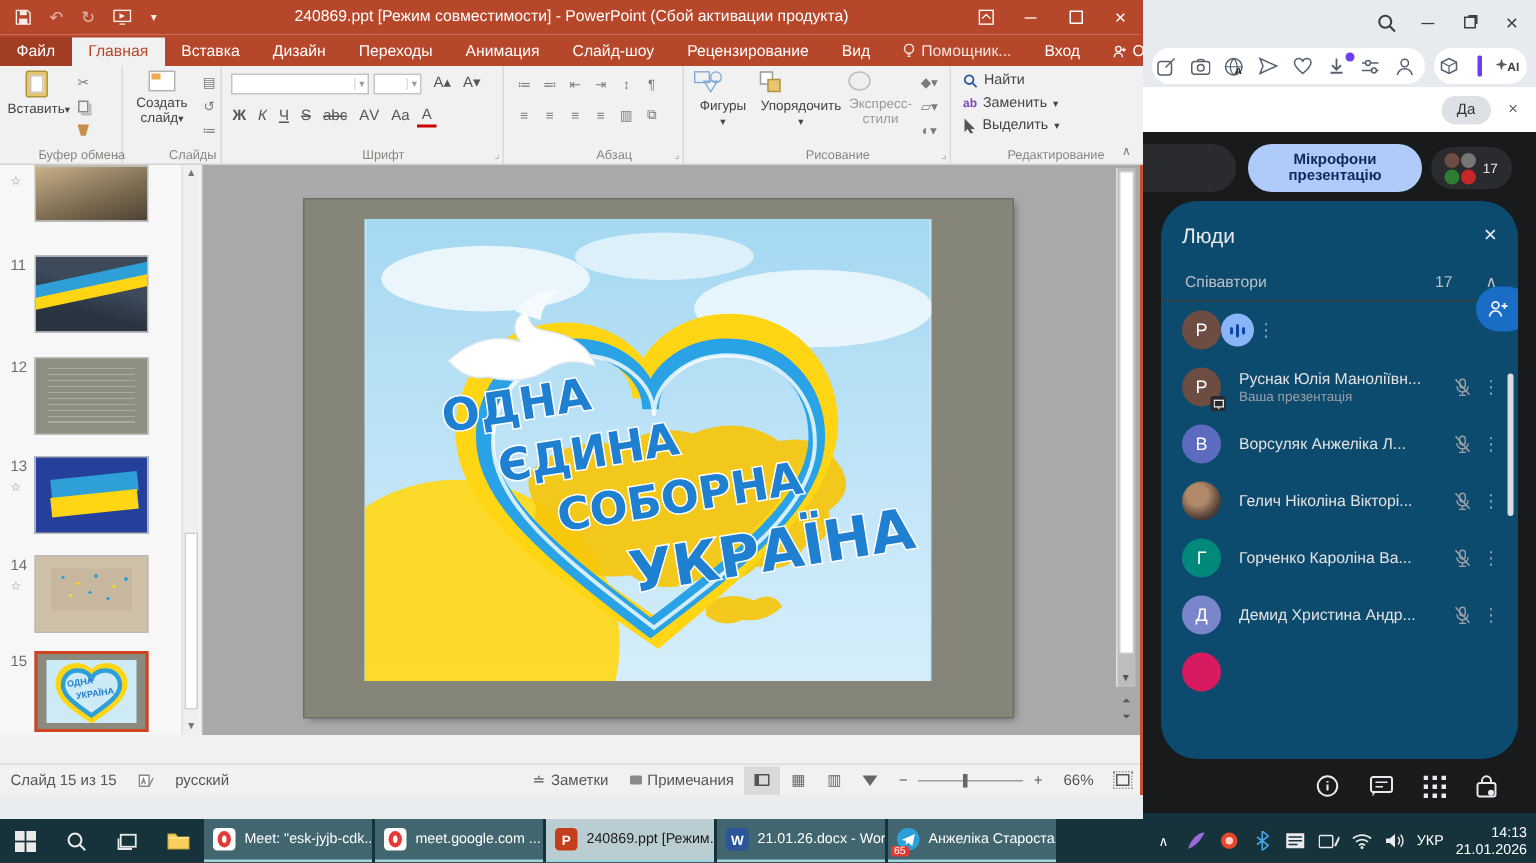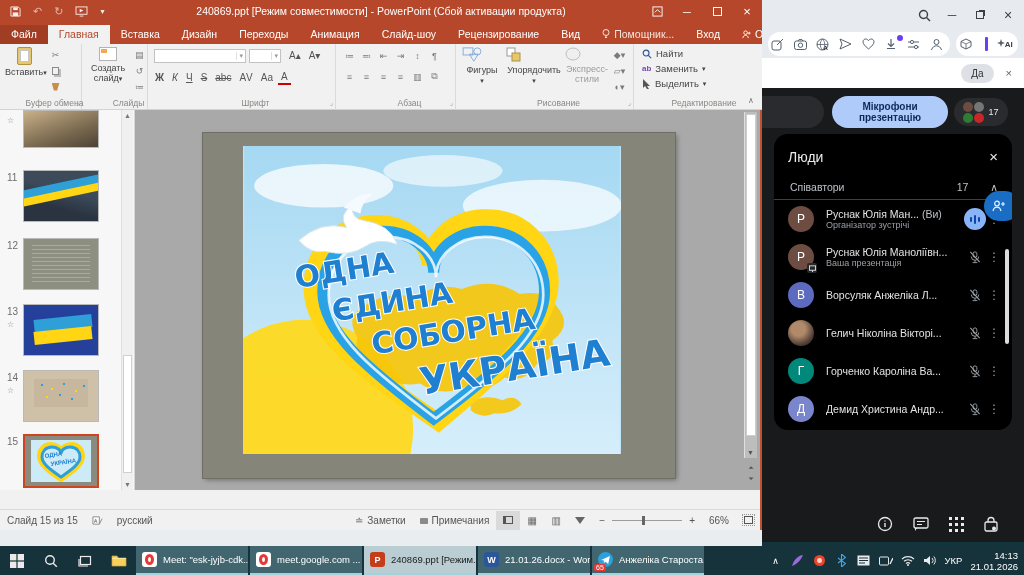--- a/index.html
+++ b/index.html
@@ -73,21 +73,21 @@
   #notifybar{left:0;top:58px;width:262px;height:30px;background:#fff;display:flex;align-items:center;justify-content:flex-end;gap:8px;padding-right:8px;box-sizing:border-box;}
   .graybtn{background:#dde1e6;border-radius:12px;font-size:10px;color:#333;padding:4px 10px;white-space:nowrap;}
   
   #meet{left:0;top:88px;width:262px;height:454px;background:#191a1c;}
   #stop-pill{position:absolute;left:70px;top:8px;width:116px;height:32px;background:#aecbfa;border-radius:16px;
              color:#0d2a5c;font-size:10px;font-weight:bold;text-align:center;display:flex;align-items:center;justify-content:center;line-height:11px;}
   .avcluster{position:absolute;left:192px;top:10px;width:54px;height:28px;background:#2a2b2e;border-radius:14px;
              display:flex;align-items:center;justify-content:center;gap:4px;color:#e8eaed;font-size:9px;}
   .avgrid{display:grid;grid-template-columns:10px 10px;grid-template-rows:10px 10px;gap:1px;}
   .avgrid div{border-radius:50%;}
-  #people{position:absolute;left:12px;top:46px;width:238px;height:296px;background:#000000;border-radius:14px;overflow:hidden;}
+  #people{position:absolute;left:12px;top:46px;width:238px;height:372px;background:#0c4a6e;border-radius:24px;overflow:hidden;}
   #people-header{display:flex;align-items:center;justify-content:space-between;padding:14px 14px 10px;color:#e8eaed;font-size:14px;}
   #mute-pill{margin:4px 10px 10px;height:30px;background:#1a6dc4;border-radius:15px;color:#e8f0fe;font-size:9.5px;
              display:flex;align-items:center;gap:6px;padding:0 10px;width:186px;box-sizing:border-box;white-space:nowrap;}
   #addperson-pill{position:absolute;right:-8px;top:57px;width:36px;height:30px;background:#1a6dc4;border-radius:15px;
                   display:flex;align-items:center;color:#e8f0fe;padding-left:8px;box-sizing:border-box;}
   .sectionrow{display:flex;align-items:center;color:#bdc1c6;font-size:10.5px;padding:6px 14px 6px 16px;border-bottom:1px solid #3c4043;}
   .sectionrow .cnt{margin-left:auto;margin-right:22px;}
   .prow{display:flex;align-items:center;height:38px;padding:0 10px 0 14px;}
   .pav{width:26px;height:26px;border-radius:50%;color:#fff;font-size:12px;display:flex;align-items:center;justify-content:center;flex:none;position:relative;}
   .pinfo{margin-left:12px;min-width:0;flex:1;}
@@ -585,24 +585,20 @@
             </svg>
         </div>
         <div class="sectionrow">
           <span>Співавтори</span>
           <span class="cnt">17</span>
           <span>∧</span>
         </div>
 
         <div class="prow">
           <div class="pav" style="background:#6d4c41">Р</div>
-          <div class="pinfo">
-            <div class="pname"><span>Руснак Юлія Ман...</span> <span style="color:#bdc1c6">(Ви)</span></div>
-            <div class="psub">Організатор зустрічі</div>
-          </div>
           <div class="pmic">
               <span class="speakpill">
                 <i style="height:5px"></i>
                 <i style="height:9px"></i>
                 <i style="height:5px"></i>
               </span>
             </div>
           <div class="pkebab">⋮</div>
         </div>
 

